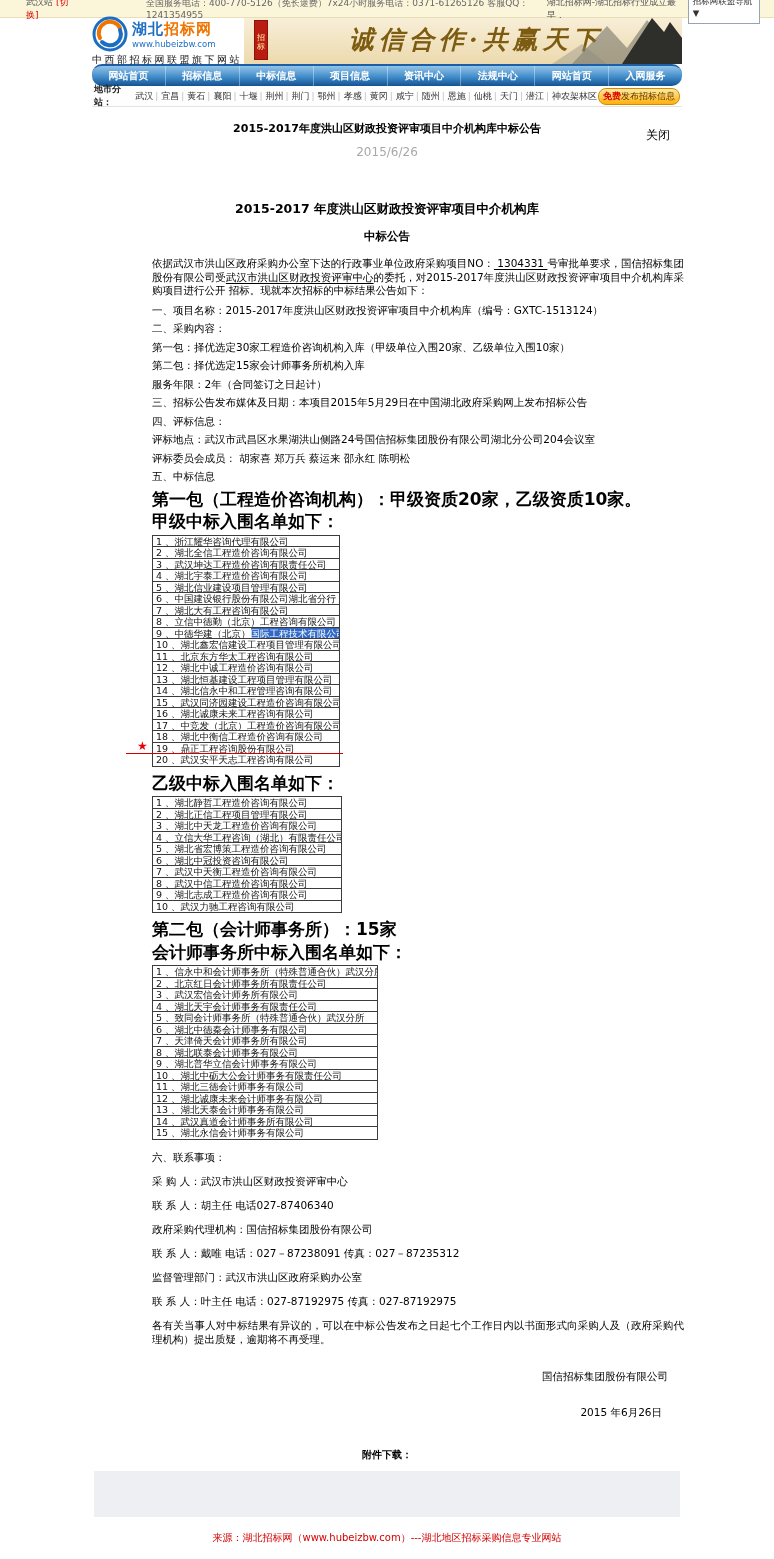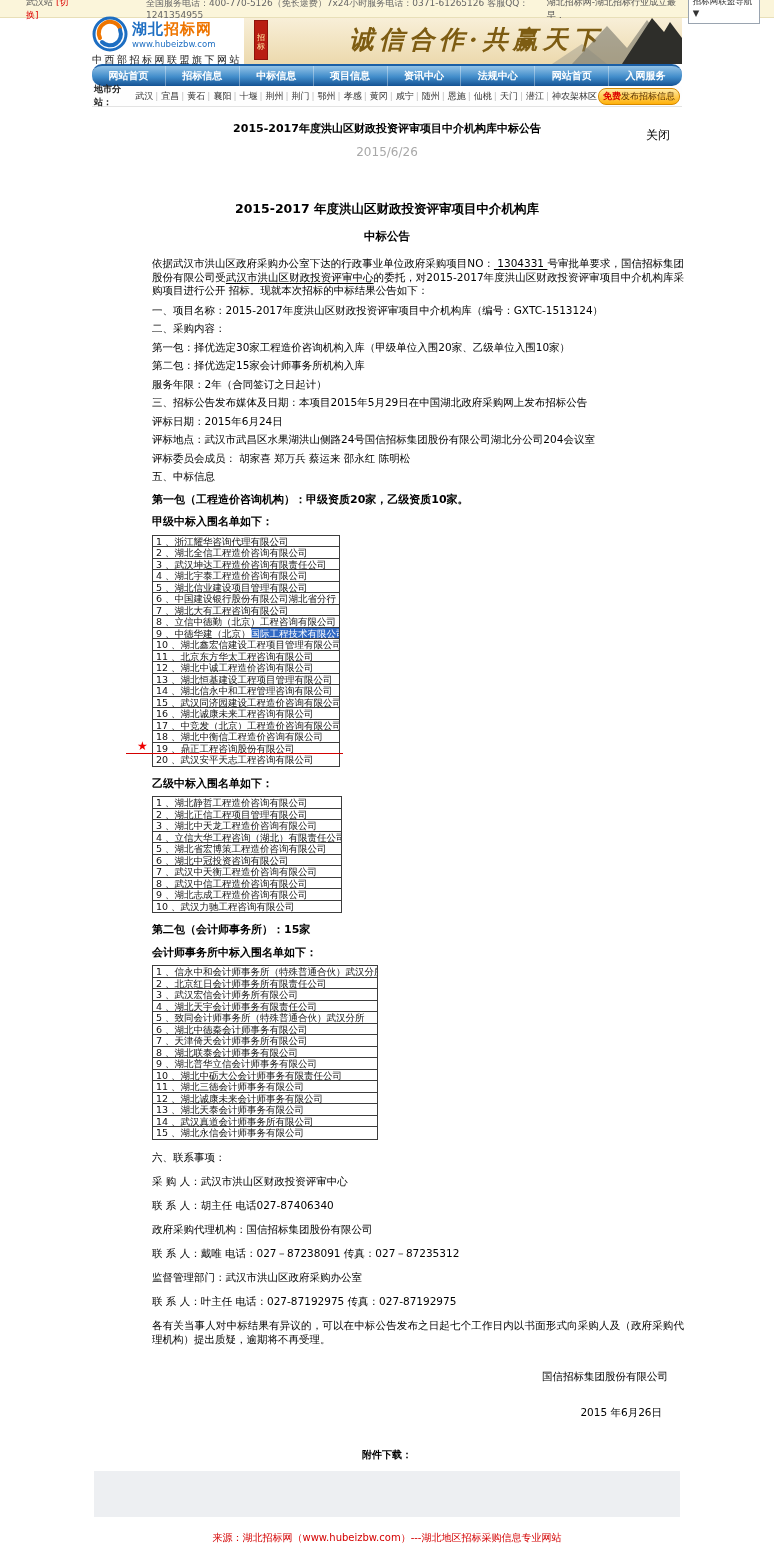--- a/index.html
+++ b/index.html
@@ -56,21 +56,21 @@
   .title-row { position:relative; text-align:center; }
   .page-title { font-weight:bold; font-size:11px; }
   .close-link { position:absolute; right:12px; top:6px; font-size:12px; color:#000; cursor:pointer; }
   .pub-date { text-align:center; color:#a8a8a8; font-size:12px; margin-top:9px; }
   .heading { text-align:center; font-weight:bold; font-size:12.5px; margin-top:42px; }
   .subheading { text-align:center; font-weight:bold; font-size:11.5px; margin-top:11px; }
   .body-block { margin:13px 0 0 60px; width:532px; }
   .intro { line-height:13.5px; text-align:justify; }
   .u { text-decoration:underline; text-underline-offset:2px; }
   .plist .para { margin-top:7px; line-height:11.5px; white-space:pre-wrap; }
-  .plist .para[data-style="bold"] { font-weight:bold; font-size:11px; margin-top:11px; }
+  .plist .para[data-style="bold"] { font-weight:bold; font-size:17px; margin-top:11px; }
   .plist2 .para { margin-top:10px; line-height:14px; text-align:justify; }
 
   
   .dtable { margin:7px 0 4px 0; border:1px solid #3c3c3c; }
   .trow { font-size:9.5px; line-height:11.5px; height:11.5px; padding-left:3px; white-space:nowrap;
           overflow:hidden; color:#111; }
   .trow:not(:last-child) { border-bottom:1px solid #3c3c3c; }
   .t-jia { width:188px; } .t-yi { width:190px; } .t-kj { width:226px; }
   .starred { position:relative; overflow:visible; }
   .starred::after { content:''; position:absolute; left:-27px; right:-4px; bottom:-1px;
@@ -185,21 +185,21 @@
       <p class="intro"><span>依据武汉市洪山区政府采购办公室下达的行政事业单位政府采购项目NO：</span><span class="u"> 1304331 </span><span>号审批单要求，国信招标集团股份有限公司受</span><span class="u">武汉市洪山区财政投资评审中心</span><span>的委托，对2015-2017年度洪山区财政投资评审项目中介机构库采购项目进行公开 招标。现就本次招标的中标结果公告如下：</span></p>
 
       <div class="plist">
 
       <div class="para" data-style="">一、项目名称：2015-2017年度洪山区财政投资评审项目中介机构库（编号：GXTC-1513124）</div>
           <div class="para" data-style="">二、采购内容：</div>
           <div class="para" data-style="">第一包：择优选定30家工程造价咨询机构入库（甲级单位入围20家、乙级单位入围10家）</div>
           <div class="para" data-style="">第二包：择优选定15家会计师事务所机构入库</div>
           <div class="para" data-style="">服务年限：2年（合同签订之日起计）</div>
           <div class="para" data-style="">三、招标公告发布媒体及日期：本项目2015年5月29日在中国湖北政府采购网上发布招标公告</div>
-          <div class="para" data-style="">评标日期：2015年6月24日</div>
+          <div class="para" data-style="">四、评标信息：</div>
           <div class="para" data-style="">评标地点：武汉市武昌区水果湖洪山侧路24号国信招标集团股份有限公司湖北分公司204会议室</div>
           <div class="para" data-style="">评标委员会成员： 胡家喜 郑万兵 蔡运来 邵永红 陈明松</div>
           <div class="para" data-style="">五、中标信息</div>
           <div class="para" data-style="bold">第一包（工程造价咨询机构）：甲级资质20家，乙级资质10家。</div>
           <div class="para" data-style="bold">甲级中标入围名单如下：</div>
         </div>
 
       <div class="dtable t-jia">
 
       <div class="trow">1 、浙江耀华咨询代理有限公司</div>

